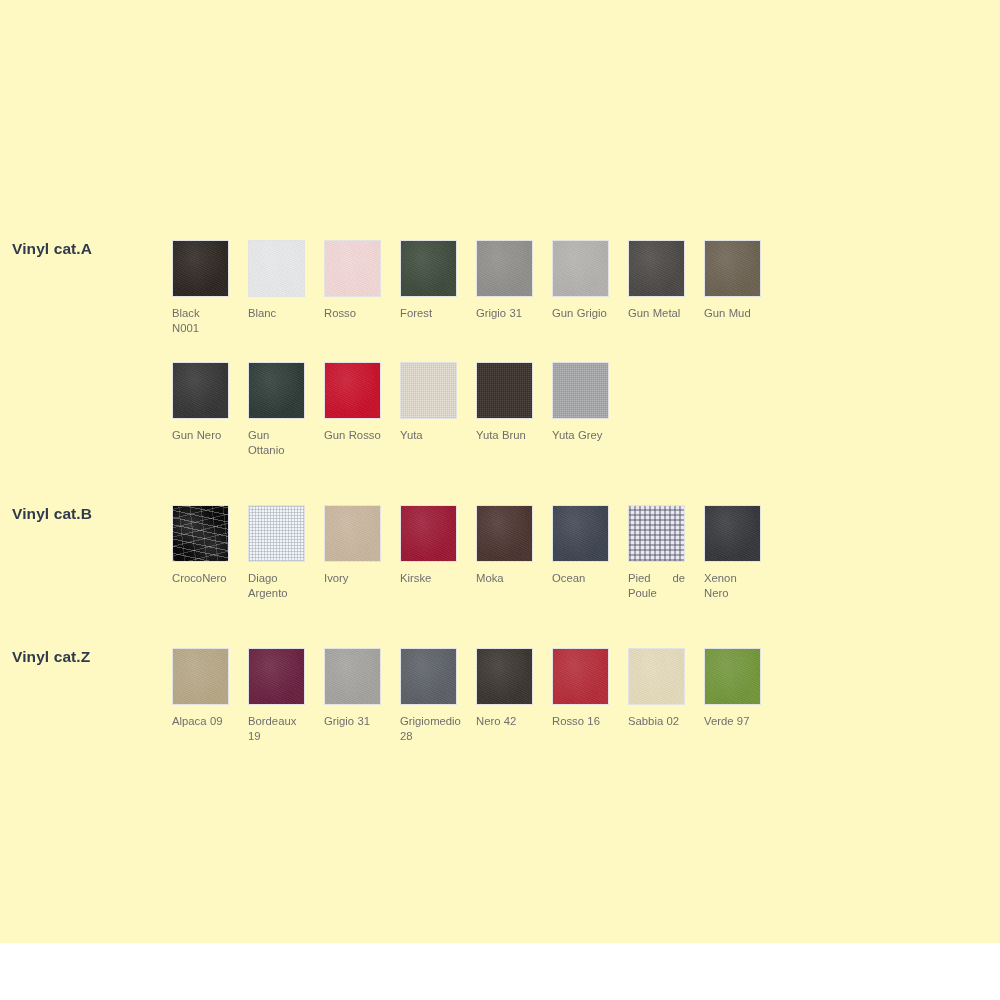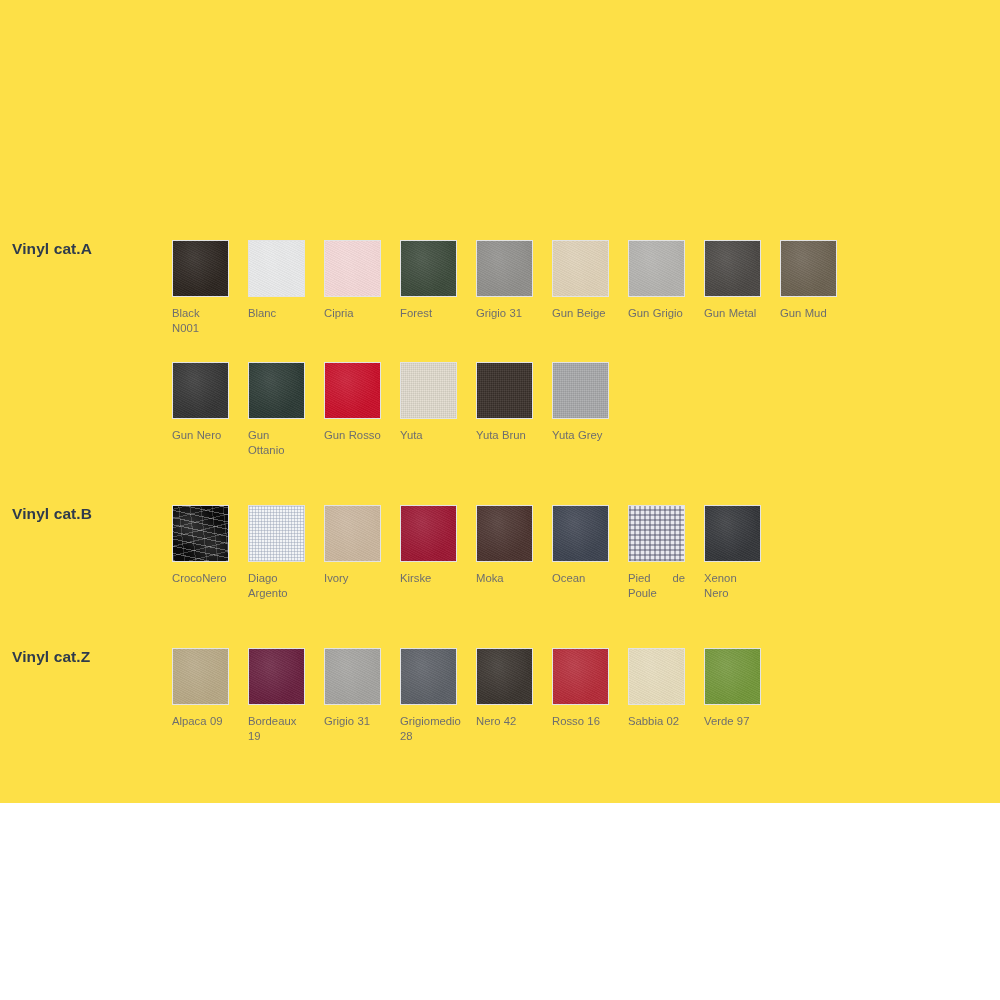--- a/index.html
+++ b/index.html
@@ -12,22 +12,22 @@
     width: 1000px;
     height: 1000px;
     font-family: "Liberation Sans", sans-serif;
     -webkit-font-smoothing: antialiased;
     overflow: hidden;
   }
 
   .page {
     position: relative;
     width: 1000px;
-    height: 803px;
-    background: #fde047;
+    height: 943px;
+    background: #fef9c3;
   }
 
   
   .category {
     position: absolute;
     left: 0;
     width: 1000px;
   }
   .category-label {
     position: absolute;
@@ -104,39 +104,33 @@
             <div class="swatch-cell">
               <div class="chip" style="background-color: rgb(231, 232, 233);">
                 <div class="tex" style="background-color:#e7e8e9;background-image:repeating-linear-gradient(27deg, rgba(255,255,255,.045) 0 1px, rgba(0,0,0,.035) 1px 2px),radial-gradient(ellipse at 38% 30%, rgba(255,255,255,.10), rgba(0,0,0,0) 65%);"></div>
               </div>
               <div class="swatch-label">Blanc</div>
             </div>
             <div class="swatch-cell">
               <div class="chip" style="background-color: rgb(242, 214, 214);">
                 <div class="tex" style="background-color:#f2d6d6;background-image:repeating-linear-gradient(27deg, rgba(255,255,255,.045) 0 1px, rgba(0,0,0,.035) 1px 2px),radial-gradient(ellipse at 38% 30%, rgba(255,255,255,.10), rgba(0,0,0,0) 65%);"></div>
               </div>
-              <div class="swatch-label">Cipria</div>
+              <div class="swatch-label">Rosso</div>
             </div>
             <div class="swatch-cell">
               <div class="chip" style="background-color: rgb(60, 74, 59);">
                 <div class="tex" style="background-color:#3c4a3b;background-image:repeating-linear-gradient(27deg, rgba(255,255,255,.045) 0 1px, rgba(0,0,0,.035) 1px 2px),radial-gradient(ellipse at 38% 30%, rgba(255,255,255,.10), rgba(0,0,0,0) 65%);"></div>
               </div>
               <div class="swatch-label">Forest</div>
             </div>
             <div class="swatch-cell">
               <div class="chip" style="background-color: rgb(143, 142, 139);">
                 <div class="tex" style="background-color:#8f8e8b;background-image:repeating-linear-gradient(27deg, rgba(255,255,255,.045) 0 1px, rgba(0,0,0,.035) 1px 2px),radial-gradient(ellipse at 38% 30%, rgba(255,255,255,.10), rgba(0,0,0,0) 65%);"></div>
               </div>
               <div class="swatch-label">Grigio 31</div>
-            </div>
-            <div class="swatch-cell">
-              <div class="chip" style="background-color: rgb(221, 207, 182);">
-                <div class="tex" style="background-color:#ddcfb6;background-image:repeating-linear-gradient(27deg, rgba(255,255,255,.045) 0 1px, rgba(0,0,0,.035) 1px 2px),radial-gradient(ellipse at 38% 30%, rgba(255,255,255,.10), rgba(0,0,0,0) 65%);"></div>
-              </div>
-              <div class="swatch-label">Gun Beige</div>
             </div>
             <div class="swatch-cell">
               <div class="chip" style="background-color: rgb(178, 177, 174);">
                 <div class="tex" style="background-color:#b2b1ae;background-image:repeating-linear-gradient(27deg, rgba(255,255,255,.045) 0 1px, rgba(0,0,0,.035) 1px 2px),radial-gradient(ellipse at 38% 30%, rgba(255,255,255,.10), rgba(0,0,0,0) 65%);"></div>
               </div>
               <div class="swatch-label">Gun Grigio</div>
             </div>
             <div class="swatch-cell">
               <div class="chip" style="background-color: rgb(74, 71, 68);">
                 <div class="tex" style="background-color:#4a4744;background-image:repeating-linear-gradient(27deg, rgba(255,255,255,.045) 0 1px, rgba(0,0,0,.035) 1px 2px),radial-gradient(ellipse at 38% 30%, rgba(255,255,255,.10), rgba(0,0,0,0) 65%);"></div>

